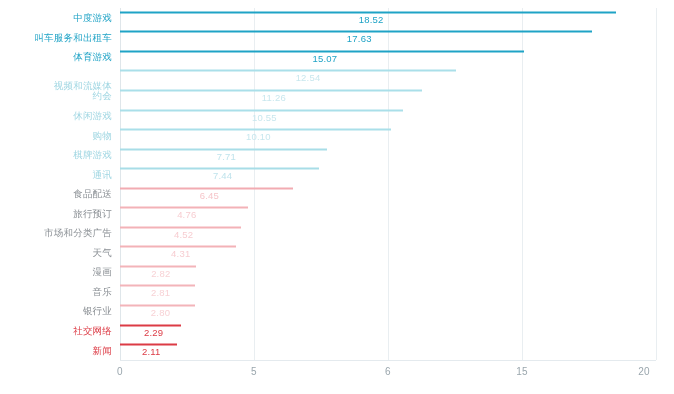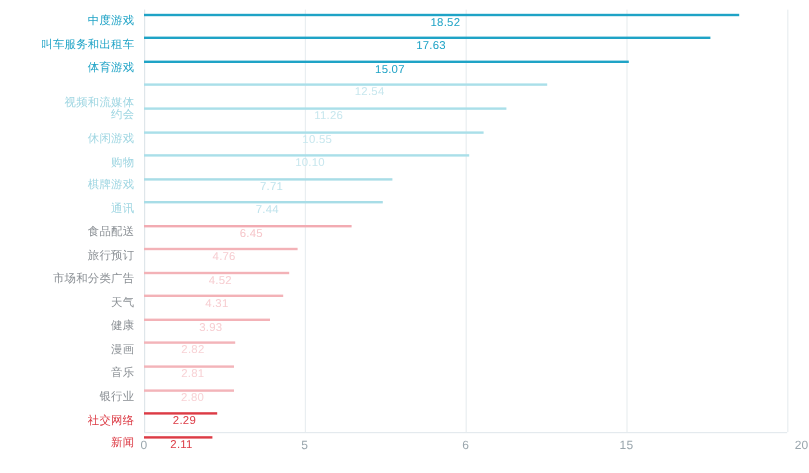--- a/index.html
+++ b/index.html
@@ -215,27 +215,20 @@
         </div>
       </div>
       <div class="row">
         <div class="row-label" style="color: rgb(138, 143, 148);">天气</div>
         <div class="bar-wrap">
           <div class="bar" style="width: 115.508px; background: rgb(243, 178, 183);"></div>
           <div class="bar-value" style="color: rgb(247, 205, 209);">4.31</div>
         </div>
       </div>
       <div class="row">
-        <div class="row-label" style="color: rgb(138, 143, 148);">健康</div>
-        <div class="bar-wrap">
-          <div class="bar" style="width: 105.324px; background: rgb(243, 178, 183);"></div>
-          <div class="bar-value" style="color: rgb(247, 205, 209);">3.93</div>
-        </div>
-      </div>
-      <div class="row">
         <div class="row-label" style="color: rgb(138, 143, 148);">漫画</div>
         <div class="bar-wrap">
           <div class="bar" style="width: 75.576px; background: rgb(243, 180, 185);"></div>
           <div class="bar-value" style="color: rgb(248, 210, 213);">2.82</div>
         </div>
       </div>
       <div class="row">
         <div class="row-label" style="color: rgb(138, 143, 148);">音乐</div>
         <div class="bar-wrap">
           <div class="bar" style="width: 75.308px; background: rgb(243, 180, 185);"></div>
@@ -263,16 +256,16 @@
           <div class="bar-value" style="color: rgb(220, 59, 69);">2.11</div>
         </div>
       </div>
     </div>
 
   <div class="xaxis" id="xaxis">
       <span class="xtick" style="left: 0px;">0</span>
       <span class="xtick" style="left: 134px;">5</span>
       <span class="xtick" style="left: 268px;">6</span>
       <span class="xtick" style="left: 402px;">15</span>
-      <span class="xtick" style="left: 548px; text-align: right;">20</span>
+      <span class="xtick" style="left: 524px; text-align: right;">20</span>
     </div>
 
 </div>
 
 </body></html>

